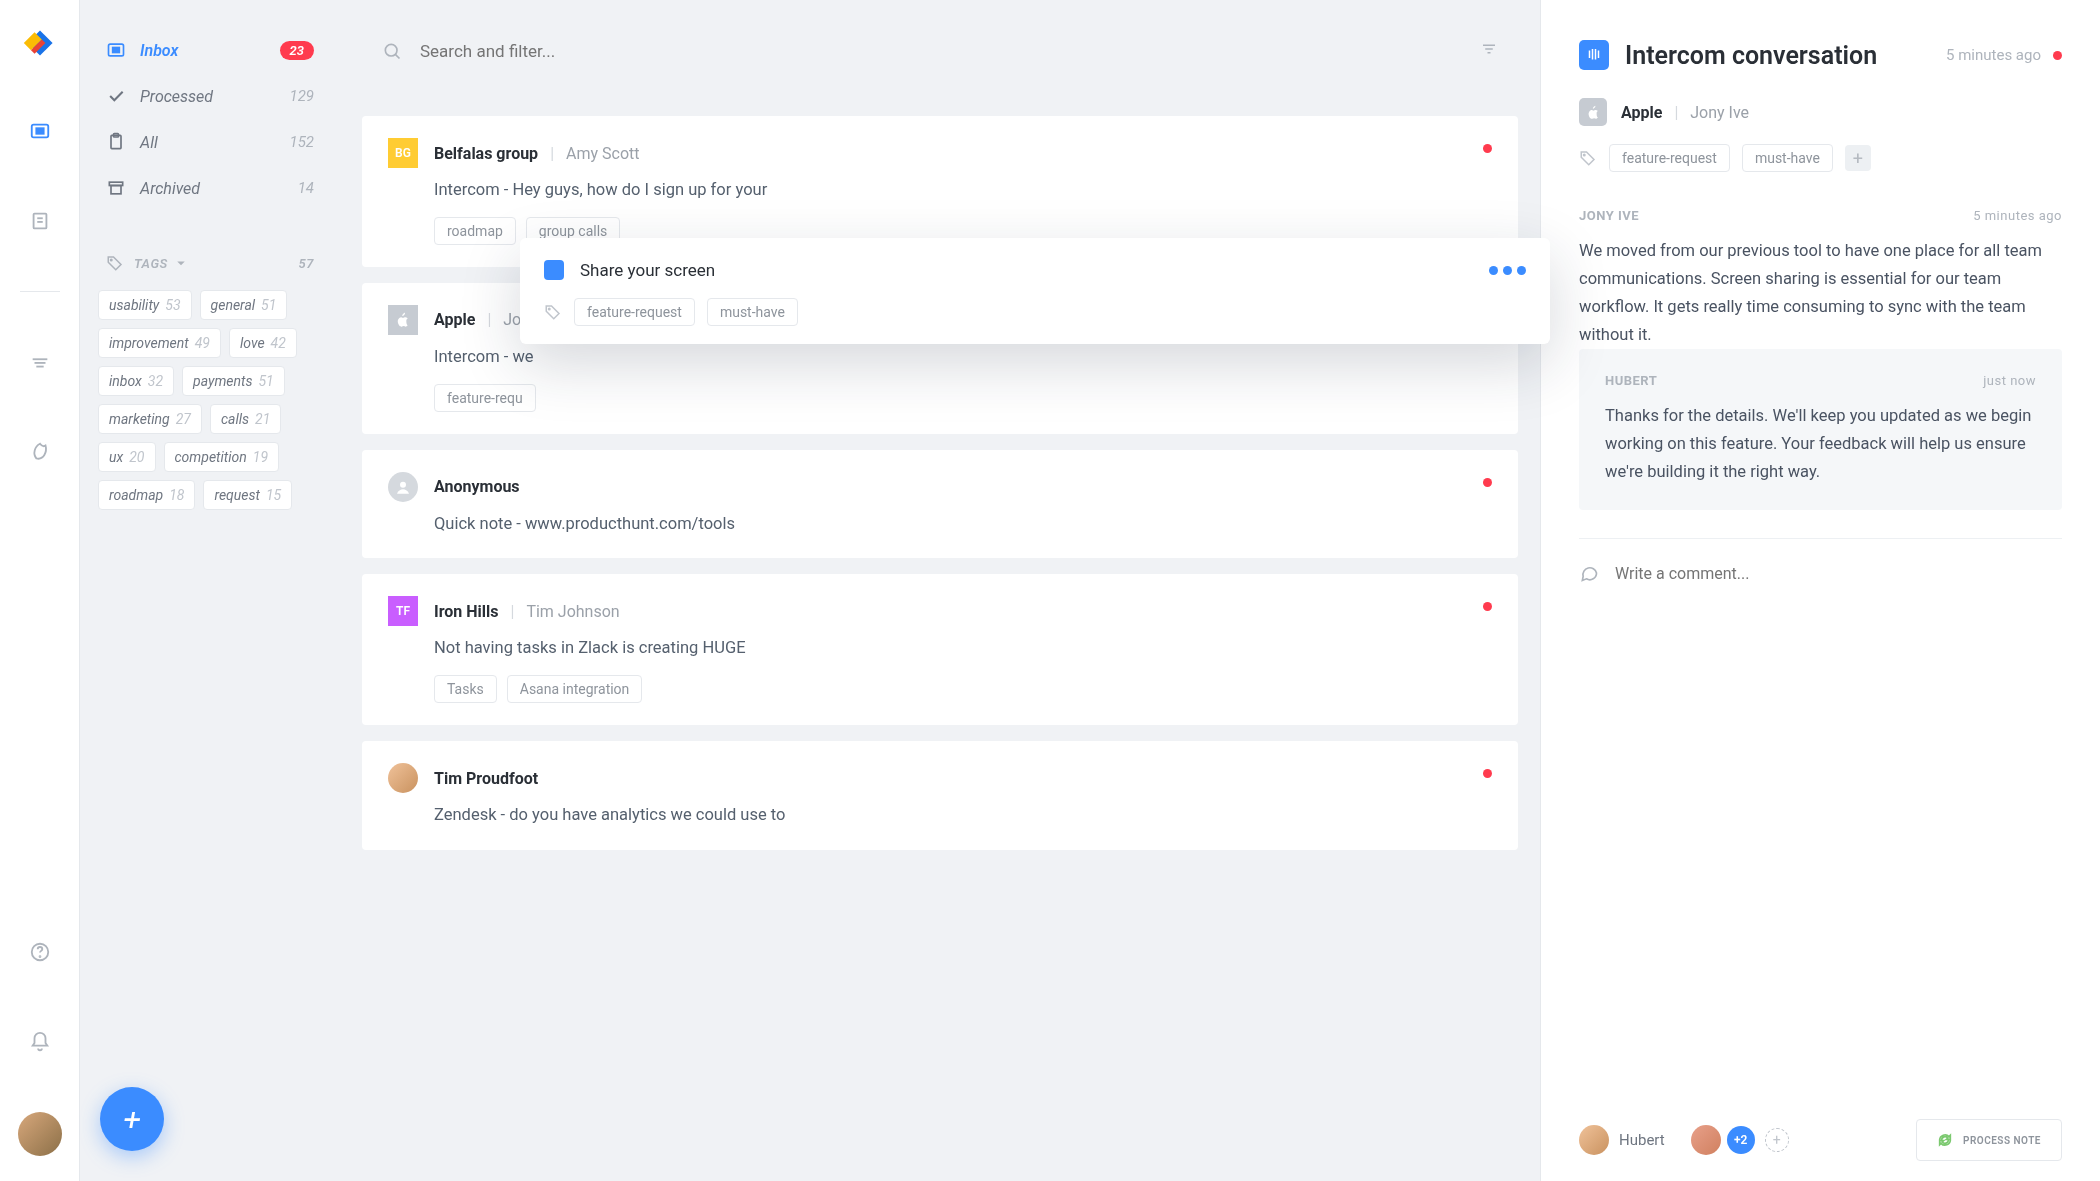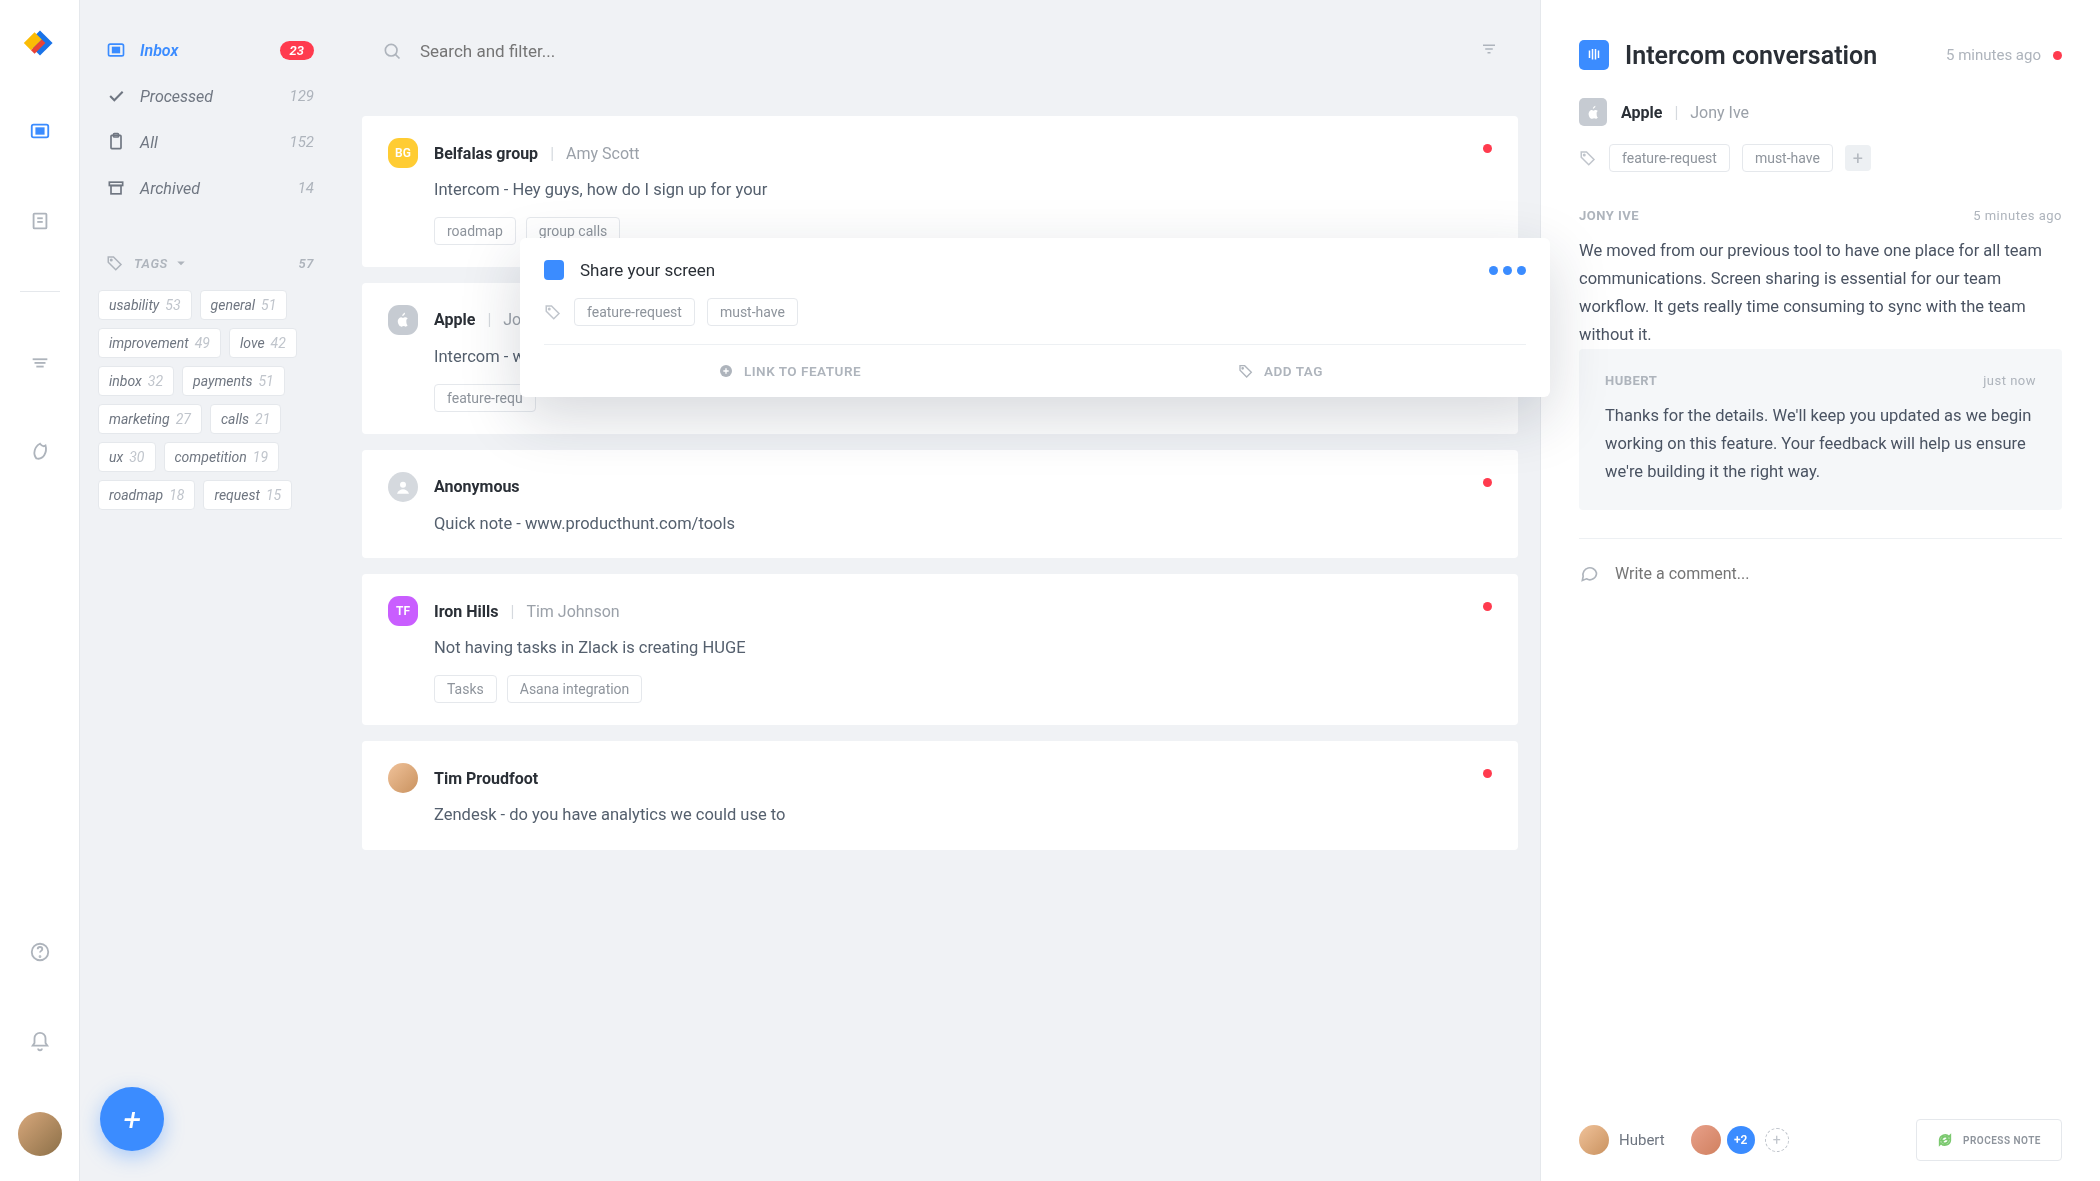--- a/index.html
+++ b/index.html
@@ -36,21 +36,21 @@
 .feed { flex: 1; min-width: 0; display: flex; flex-direction: column; padding: 30px 22px 20px 22px; position: relative; gap: 20px; }
 .search-row { display: flex; align-items: center; padding: 10px 20px; margin-bottom: 24px; }
 .search-row svg { width: 20px; height: 20px; color: #aeb4bc; margin-right: 18px; }
 .search-row input { border: none; background: transparent; font-size: 17px; color: #6f7681; flex: 1; outline: none; }
 .filter-btn { color: #aeb4bc; cursor: pointer; }
 .filter-btn svg { width: 18px; height: 18px; margin: 0; }
 
 .cards { display: flex; flex-direction: column; gap: 16px; overflow-y: auto; }
 .card { background: #fff; border-radius: 4px; padding: 22px 26px; position: relative; }
 .card-head { display: flex; align-items: center; margin-bottom: 10px; }
-.card-ava { width: 30px; height: 30px; border-radius: 11px; display: flex; align-items: center; justify-content: center; font-size: 12px; color: #fff; font-weight: 600; margin-right: 16px; }
+.card-ava { width: 30px; height: 30px; border-radius: 0; display: flex; align-items: center; justify-content: center; font-size: 12px; color: #fff; font-weight: 600; margin-right: 16px; }
 .card-company { font-weight: 700; color: #2a2f36; font-size: 16px; }
 .card-sep { color: #d5d9de; margin: 0 12px; }
 .card-person { color: #9ba1a9; font-size: 16px; }
 .card-dot { position: absolute; right: 26px; top: 28px; width: 9px; height: 9px; border-radius: 50%; background: #ff3b4e; }
 .card-body { color: #55606e; font-size: 16.5px; margin-left: 46px; line-height: 1.5; }
 .card-tags { display: flex; gap: 10px; margin-top: 14px; margin-left: 46px; }
 .card-tag { border: 1px solid #e5e8ec; border-radius: 4px; padding: 5px 12px; font-size: 14px; color: #8e949c; }
 
 .ava-bg1 { background: #ffcc33; }
 .ava-bg2 { background: #c6cbd2; }
@@ -237,21 +237,21 @@
         <span class="side-tag">
           <span>marketing</span>
           <span class="tag-count">27</span>
         </span>
         <span class="side-tag">
           <span>calls</span>
           <span class="tag-count">21</span>
         </span>
         <span class="side-tag">
           <span>ux</span>
-          <span class="tag-count">30</span>
+          <span class="tag-count">20</span>
         </span>
         <span class="side-tag">
           <span>competition</span>
           <span class="tag-count">19</span>
         </span>
         <span class="side-tag">
           <span>roadmap</span>
           <span class="tag-count">18</span>
         </span>
         <span class="side-tag">
@@ -362,36 +362,20 @@
             <span></span>
           </div>
       </div>
       <div class="pop-tags-row">
         <svg viewBox="0 0 24 24" fill="none" stroke="currentColor" stroke-width="2">
             <path d="M3 11V4h7l10 10-7 7L3 11z"></path>
             <circle cx="7" cy="8" r="1" fill="currentColor"></circle>
           </svg>
         <span class="card-tag">feature-request</span>
         <span class="card-tag">must-have</span>
-      </div>
-      <div class="pop-actions">
-        <div class="pop-action">
-          <svg viewBox="0 0 24 24" fill="currentColor">
-              <circle cx="12" cy="12" r="9" fill="currentColor"></circle>
-              <path d="M12 8v8M8 12h8" stroke="#fff" stroke-width="2"></path>
-            </svg>
-          <span>LINK TO FEATURE</span>
-        </div>
-        <div class="pop-action">
-          <svg viewBox="0 0 24 24" fill="none" stroke="currentColor" stroke-width="2">
-              <path d="M3 11V4h7l10 10-7 7L3 11z"></path>
-              <circle cx="7" cy="8" r="1" fill="currentColor"></circle>
-            </svg>
-          <span>ADD TAG</span>
-        </div>
       </div>
     </div>
   </div>
 
   <div class="detail">
     <div class="detail-title-row">
       <div class="intercom-badge">
         <svg viewBox="0 0 24 24" fill="currentColor">
             <rect x="5" y="6" width="2" height="10"></rect>
             <rect x="9" y="4" width="2" height="14"></rect>

